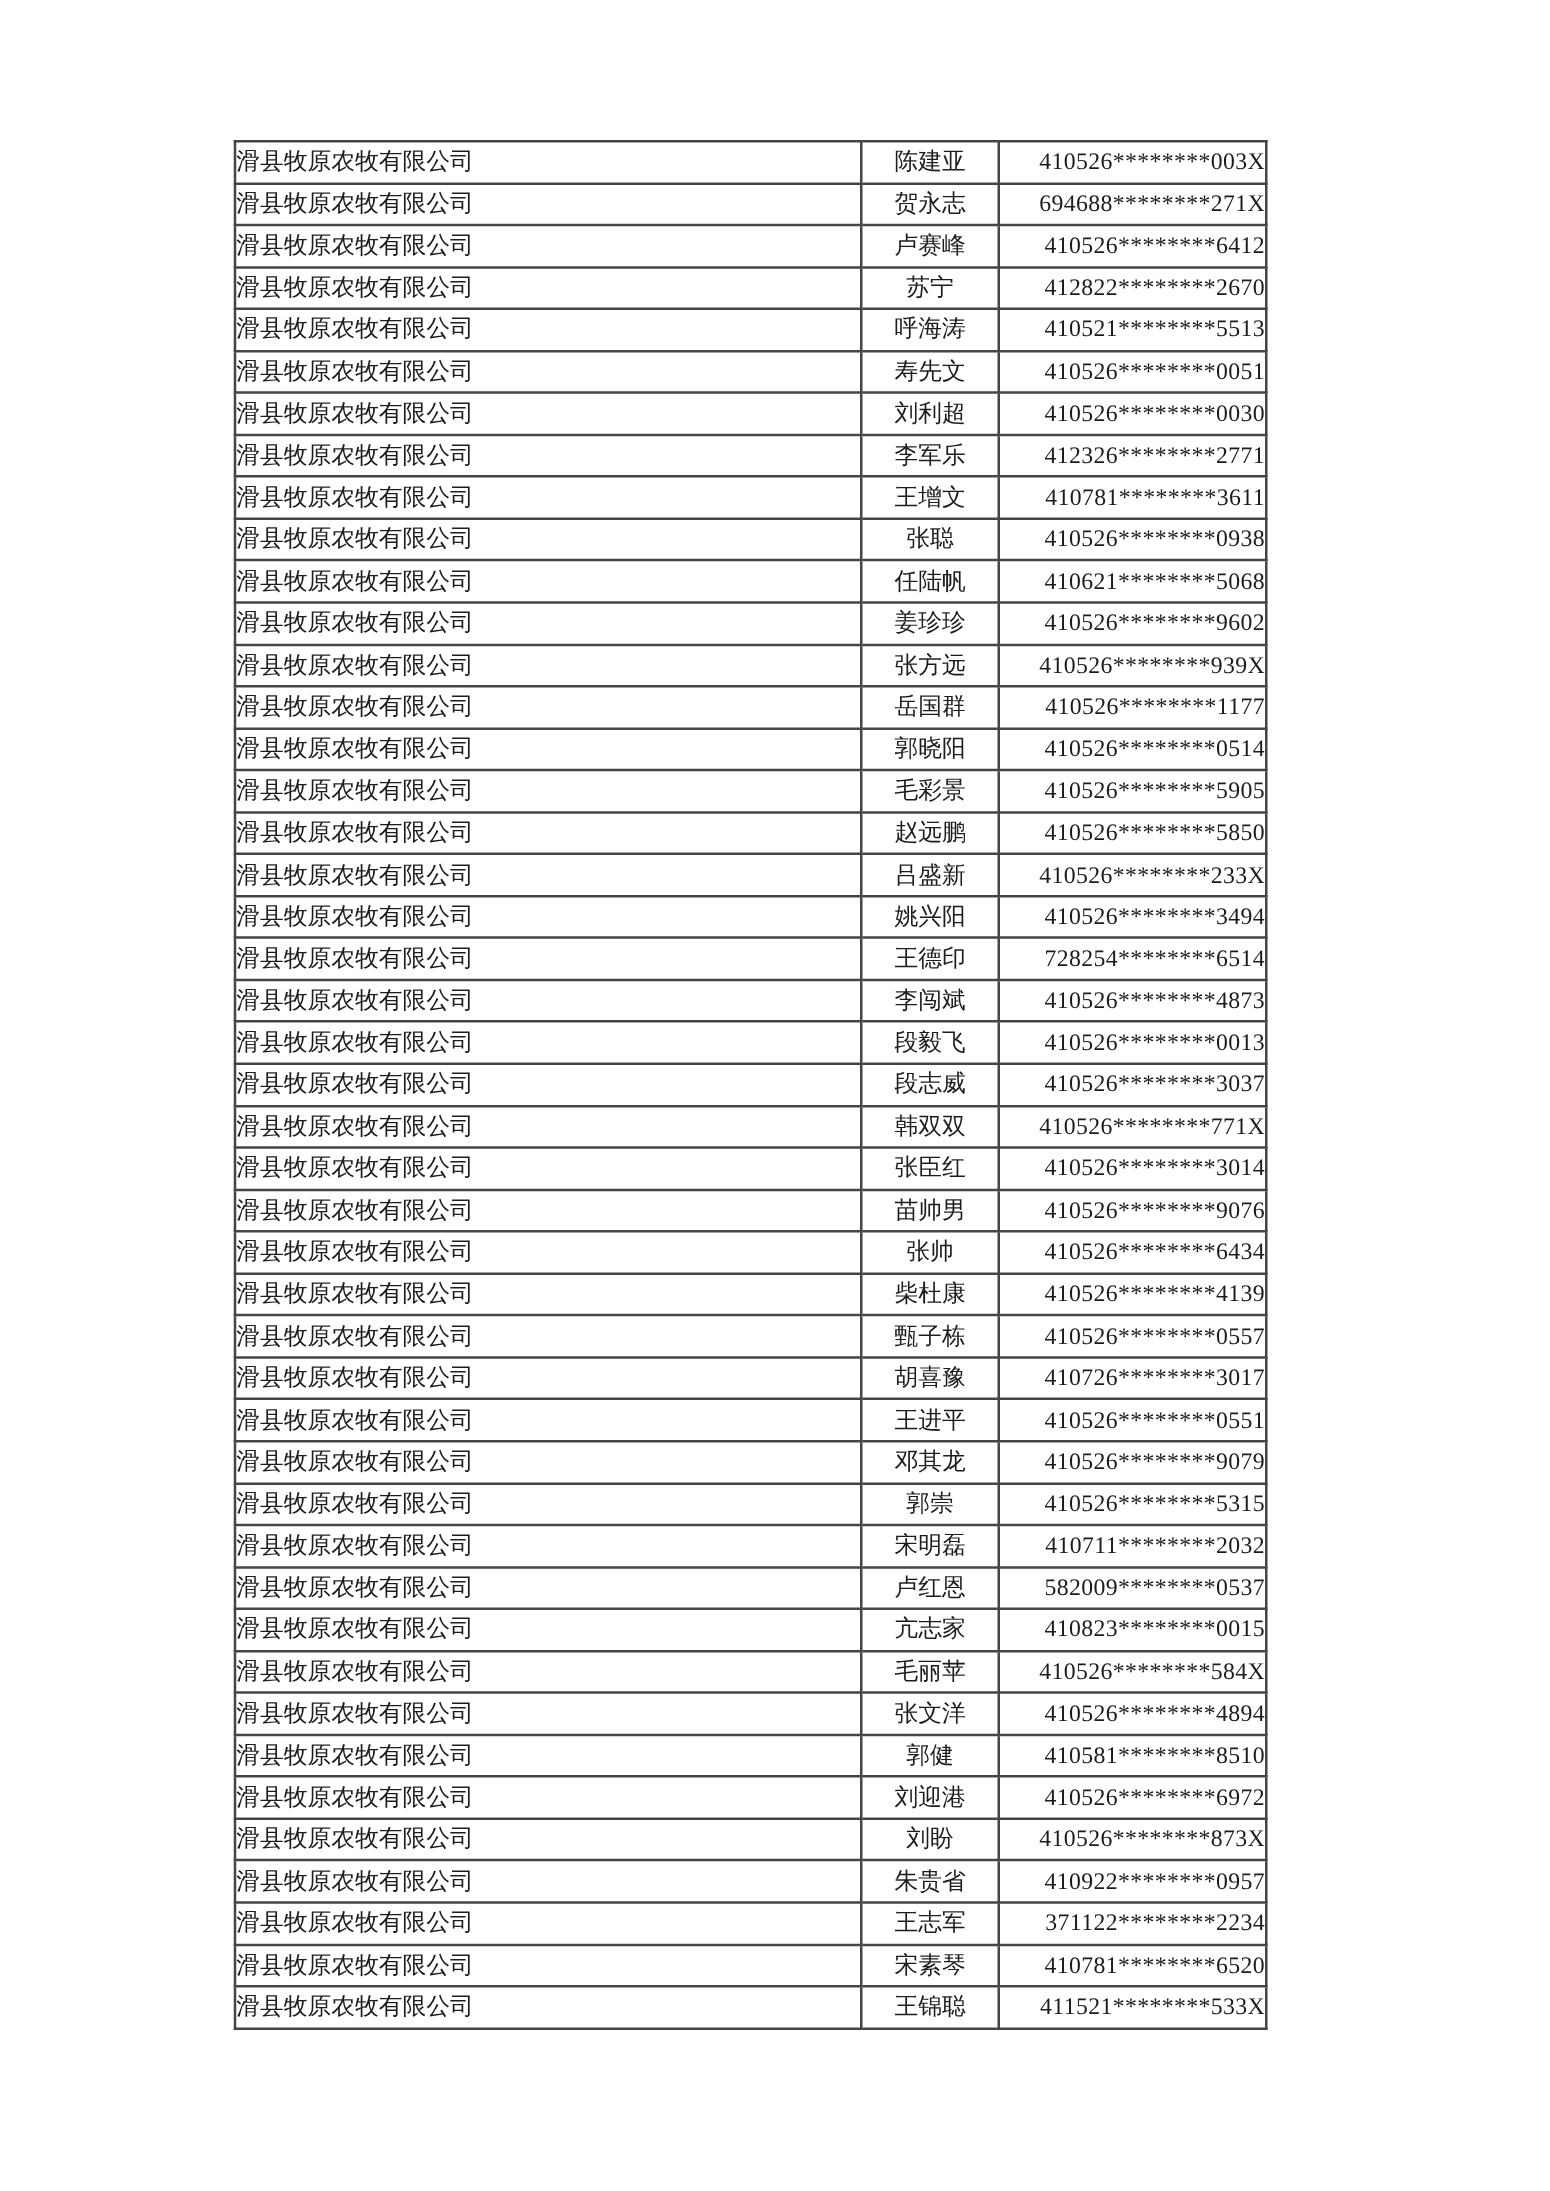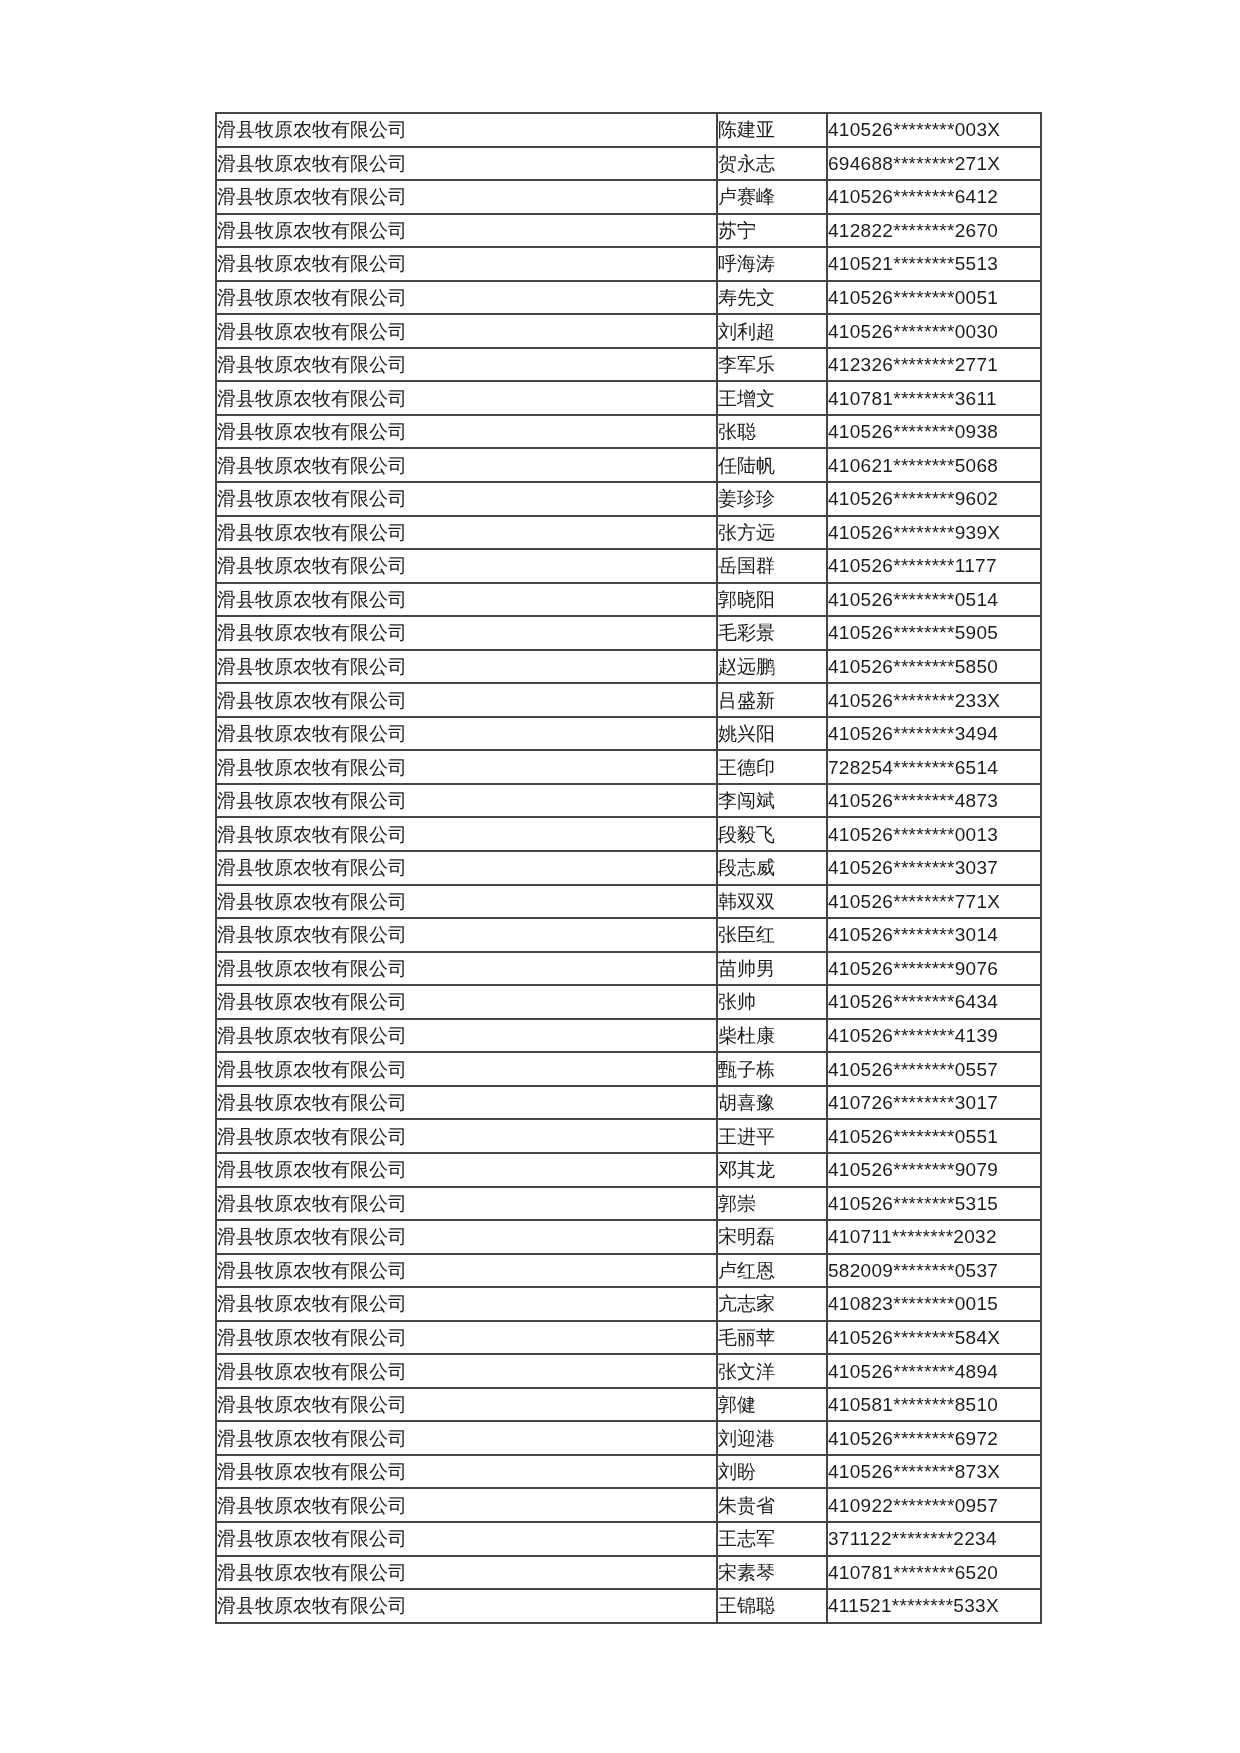--- a/index.html
+++ b/index.html
@@ -6,22 +6,21 @@
     margin: 0;
     padding: 0;
     background: #ffffff;
   }
   .page {
     position: relative;
     width: 1130px;
     height: 1753px;
     background: #ffffff;
     overflow: hidden;
-    font-family: Liberation Sans, sans-serif;
-    margin-left: 28px;
+    font-family: Liberation Serif, serif;
   }
   table.records {
     position: absolute;
     left: 187px;
     top: 112px;
     border-collapse: collapse;
     table-layout: fixed;
     width: 825px;
   }
   table.records td {
@@ -34,24 +33,24 @@
     white-space: nowrap;
   }
   table.records tr {
     height: 33.55px;
   }
   td.cell-company {
     text-align: left;
     padding-left: 10px;
   }
   td.cell-name {
-    text-align: left;
+    text-align: center;
   }
   td.cell-id {
-    text-align: left;
+    text-align: right;
     font-size: 20px;
     letter-spacing: 0.3px;
     color: #222222;
   }
 </style>
 </head>
 <body>
 
 <div class="page">
   <table class="records">

